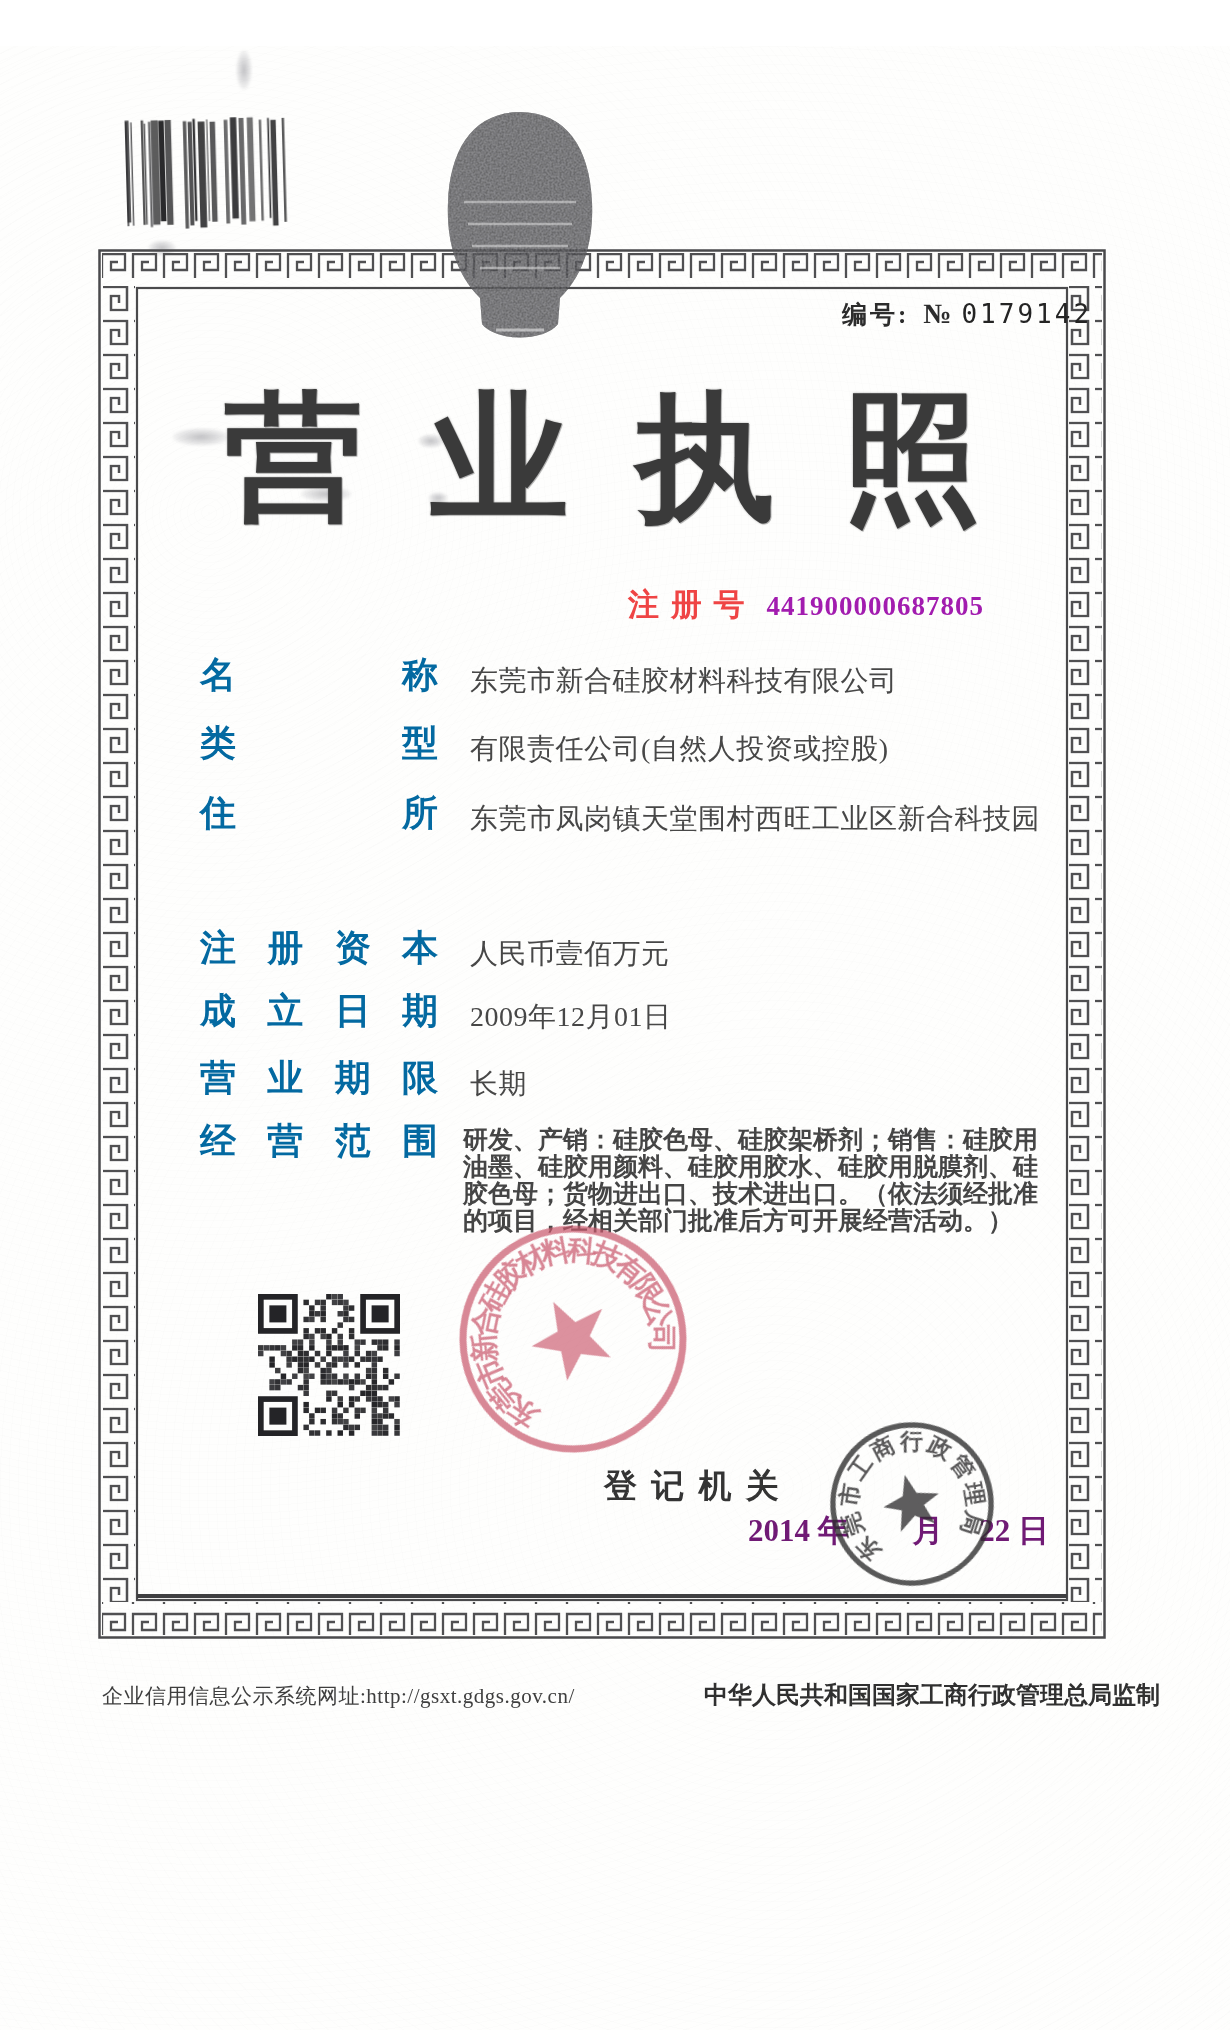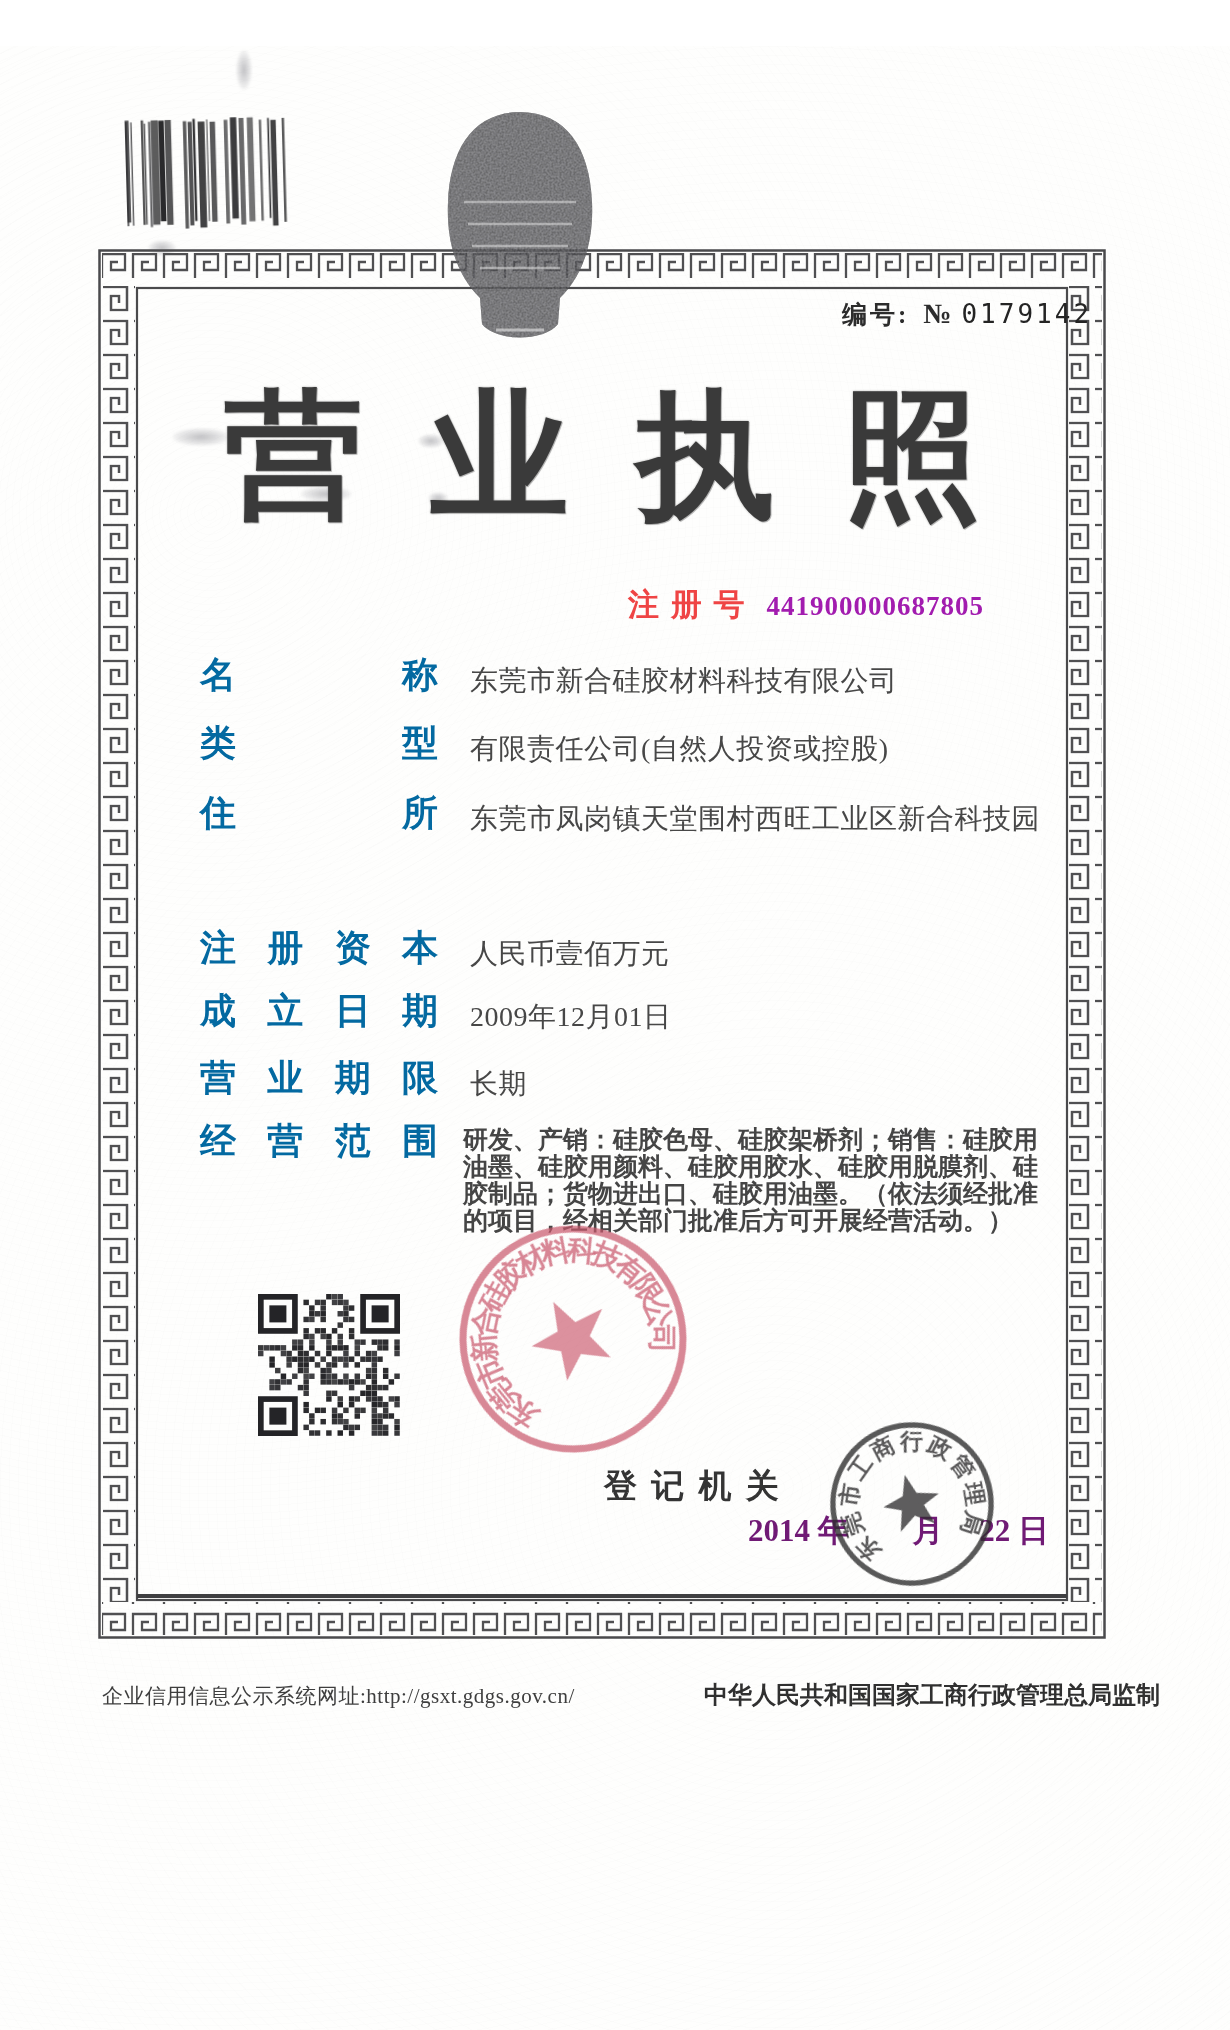--- a/index.html
+++ b/index.html
@@ -15,21 +15,21 @@
   .emblem{position:absolute;left:438px;top:60px;width:164px;height:248px;z-index:4;filter:blur(.4px);}
   
   .frame{position:absolute;left:98px;top:203px;z-index:1;}
   
   .serial{position:absolute;left:842px;top:252px;z-index:2;font-size:25px;color:#2c2c2c;white-space:nowrap;}
   .serial .lbl{font-weight:700;letter-spacing:3px;}
   .serial .sym{font-weight:900;font-size:28px;margin:0 10px 0 14px;}
   .serial .num{font-family:"DejaVu Sans Mono","Liberation Mono",monospace;font-size:26px;letter-spacing:3px;color:#242424;}
   
   .title{position:absolute;left:100px;top:336px;width:1005px;margin:0;text-align:center;z-index:2;
-         font-family:Liberation Serif, serif;font-weight:900;
+         font-family:Liberation Sans, sans-serif;font-weight:900;
          font-size:138px;line-height:150px;letter-spacing:68px;text-indent:68px;color:#3a3a3a;
          text-shadow:0 0 2px rgba(60,60,60,.55), 1px 1px 0 rgba(90,90,90,.35);}
   
   .regline{position:absolute;left:628px;top:538px;z-index:2;white-space:nowrap;}
   .regline .rl{font-size:31px;color:#ef4444;letter-spacing:2px;font-weight:600;}
   .regline .rn{font-size:27px;color:#a21caf;letter-spacing:1px;margin-left:16px;font-weight:bold;}
   
   .row{position:absolute;left:200px;width:880px;display:flex;align-items:flex-start;z-index:2;}
   .flabel{flex:none;width:238px;font-size:36px;font-weight:700;color:#0369a1;
           text-align:justify;text-align-last:justify;line-height:1.1;}
@@ -173,21 +173,21 @@
   <div class="row" style="top:946px">
     <span class="flabel">成立日期</span>
     <span class="fvalue">2009年12月01日</span>
   </div>
   <div class="row" style="top:1013px">
     <span class="flabel">营业期限</span>
     <span class="fvalue">长期</span>
   </div>
   <div class="row" style="top:1076px">
     <span class="flabel">经营范围</span>
-    <span class="fvalue scope">研发、产销：硅胶色母、硅胶架桥剂；销售：硅胶用油墨、硅胶用颜料、硅胶用胶水、硅胶用脱膜剂、硅胶制品；货物进出口、硅胶用油墨。（依法须经批准的项目，经相关部门批准后方可开展经营活动。）</span>
+    <span class="fvalue scope">研发、产销：硅胶色母、硅胶架桥剂；销售：硅胶用油墨、硅胶用颜料、硅胶用胶水、硅胶用脱膜剂、硅胶色母；货物进出口、技术进出口。（依法须经批准的项目，经相关部门批准后方可开展经营活动。）</span>
   </div>
 
   <div class="qr">
     <svg id="qr-svg" width="142" height="142" viewBox="0 0 142 142">
         <rect x="68.16" y="0" width="5.4528" height="5.4528" fill="#242427" opacity="0.9829057355967078"></rect>
         <rect x="73.84" y="0" width="5.4528" height="5.4528" fill="#242427" opacity="0.8577604166666667"></rect>
         <rect x="79.52" y="0" width="5.4528" height="5.4528" fill="#242427" opacity="0.8954237397119341"></rect>
         <rect x="45.44" y="5.68" width="5.4528" height="5.4528" fill="#242427" opacity="0.9610281635802469"></rect>
         <rect x="56.8" y="5.68" width="5.4528" height="5.4528" fill="#242427" opacity="0.8996412037037037"></rect>
         <rect x="62.48" y="5.68" width="5.4528" height="5.4528" fill="#242427" opacity="0.9407767489711933"></rect>

